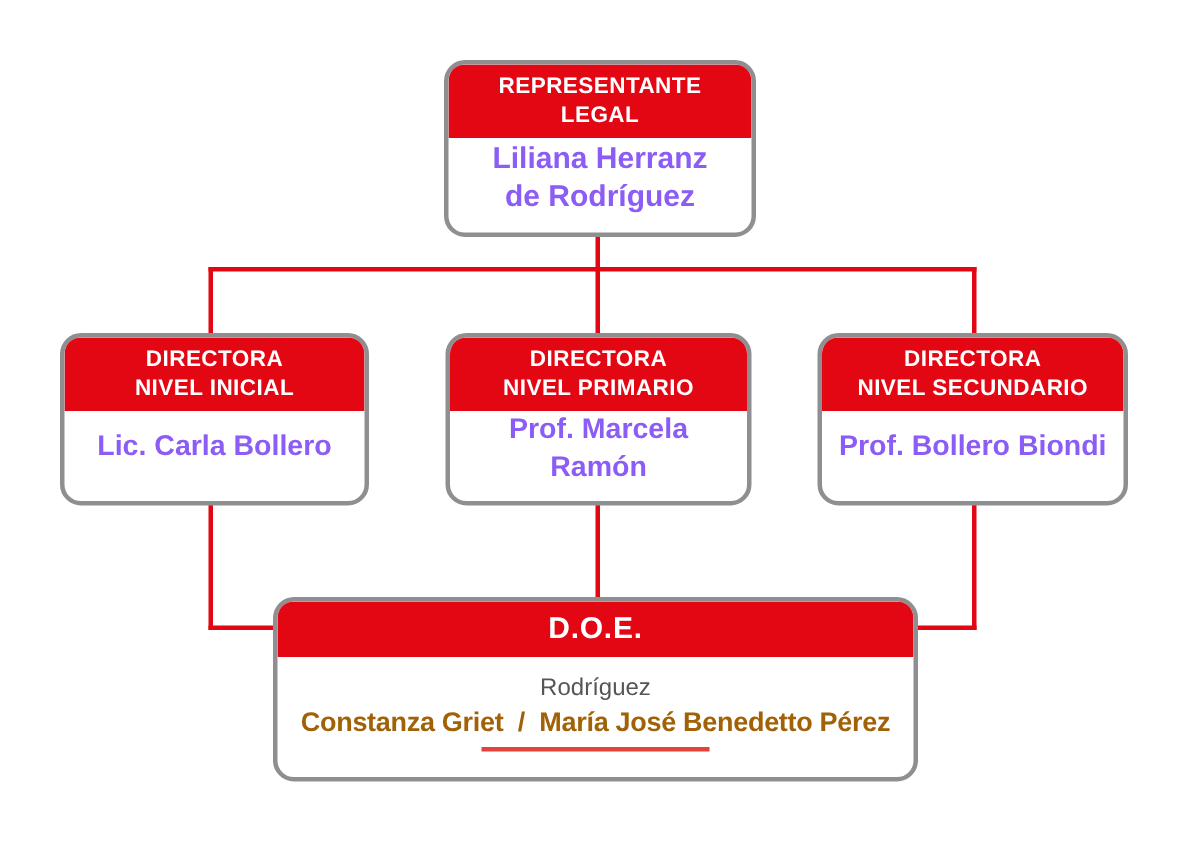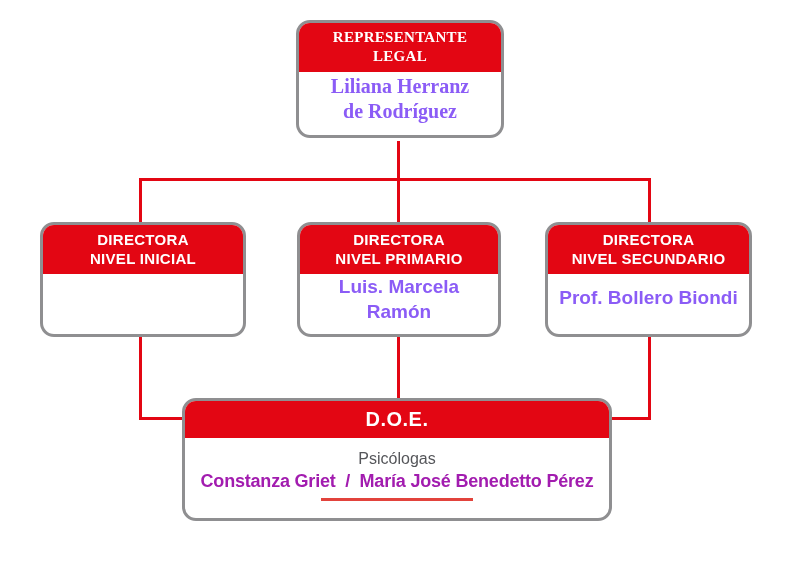--- a/index.html
+++ b/index.html
@@ -56,21 +56,21 @@
     text-align: center;
     color: #8b5cf6;
     font-weight: 700;
     white-space: pre-line;
     font-size: 20px;
     line-height: 25px;
     padding: 0 6px 10px 6px;
   }
 
   
-  #box-legal  { left: 296px; top: 20px;  width: 208px; height: 118px; font-family: Liberation Serif, serif; }
+  #box-legal  { left: 296px; top: 40px;  width: 208px; height: 118px; }
   
   #box-inicial    { left: 40px;  top: 222px; width: 206px; height: 115px; }
   #box-primario   { left: 297px; top: 222px; width: 204px; height: 115px; }
   #box-secundario { left: 545px; top: 222px; width: 207px; height: 115px; }
   #box-inicial .org-body,
   #box-primario .org-body,
   #box-secundario .org-body { font-size: 19px; padding-bottom: 14px; }
 
   
   #box-doe { left: 182px; top: 398px; width: 430px; height: 123px; }
@@ -89,21 +89,21 @@
     padding: 3px 4px 6px 4px;
   }
   .doe-group-label {
     color: #55565a;
     font-weight: 400;
     font-size: 16px;
     line-height: 20px;
     text-align: center;
   }
   .doe-group-names {
-    color: #a21caf;
+    color: #a16207;
     font-weight: 700;
     font-size: 18px;
     line-height: 24px;
     text-align: center;
     white-space: pre;
     letter-spacing: -0.2px;
   }
   .doe-divider {
     width: 152px;
     height: 3px;
@@ -130,36 +130,37 @@
   <div class="org-box" id="box-legal">
     <div class="org-header">REPRESENTANTE
 LEGAL</div>
     <div class="org-body">Liliana Herranz
 de Rodríguez</div>
   </div>
 
   <div class="org-box" id="box-inicial">
     <div class="org-header">DIRECTORA
 NIVEL INICIAL</div>
+    <div class="org-body">Lic. Carla Bollero</div>
   </div>
 
   <div class="org-box" id="box-primario">
     <div class="org-header">DIRECTORA
 NIVEL PRIMARIO</div>
-    <div class="org-body">Luis. Marcela Ramón</div>
+    <div class="org-body">Prof. Marcela Ramón</div>
   </div>
 
   <div class="org-box" id="box-secundario">
     <div class="org-header">DIRECTORA
 NIVEL SECUNDARIO</div>
     <div class="org-body">Prof. Bollero Biondi</div>
   </div>
 
   <div class="org-box" id="box-doe">
     <div class="org-header">D.O.E.</div>
     <div class="doe-body">
-      <div class="doe-group-label">Psicólogas</div>
+      <div class="doe-group-label">Rodríguez</div>
       <div class="doe-group-names">Constanza Griet  /  María José Benedetto Pérez</div>
       <div class="doe-divider"></div>
     </div>
   </div>
 
 </div>
 
 </body></html>

